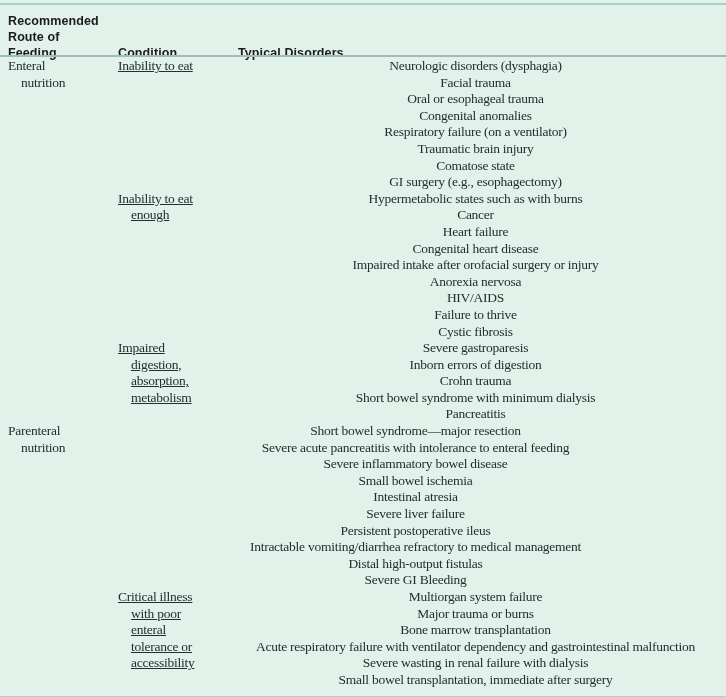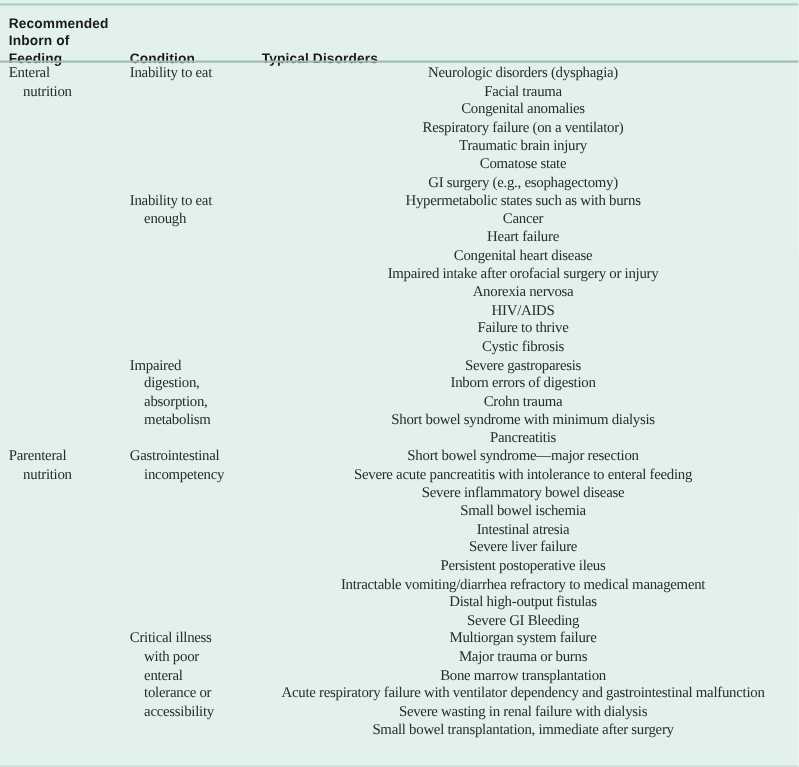--- a/index.html
+++ b/index.html
@@ -43,62 +43,63 @@
     top: 58px; left: 0; right: 13px;
   }
   .group-row { display: flex; }
   .cell {
     font-size: 13.5px;
     line-height: 16.6px;
     letter-spacing: -0.25px;
     color: #20302b;
   }
   .route-cell { width: 118px; padding-left: 8px; box-sizing: border-box; }
-  .condition-cell { width: 120px; }
+  .condition-cell { width: 120px; text-decoration: underline; }
   .disorders-cell { flex: 1; overflow: hidden; text-align: center; }
   .disorders-cell .line { white-space: nowrap; }
   .line.cont { padding-left: 13px; }
   .bottom-rule {
     position: absolute;
     bottom: 0; left: 0; right: 0;
     height: 1px;
     background: #b4cfc7;
   }
 </style>
 </head>
 <body>
 
 <div class="page">
 
   <div class="top-rule"></div>
 
   <div class="header-row">
     <div class="hcol1">
       <div class="hline">Recommended</div>
-      <div class="hline">Inborn of</div>
+      <div class="hline">Route of</div>
       <div class="hline">Feeding</div>
     </div>
     <div class="hcol2">Condition</div>
     <div class="hcol3">Typical Disorders</div>
   </div>
 
   <div class="header-rule"></div>
 
   <div class="table-body">
       <div class="group-row">
         <div class="cell route-cell">
           <div class="line">Enteral</div>
           <div class="line cont">nutrition</div>
         </div>
         <div class="cell condition-cell">
           <div class="line">Inability to eat</div>
         </div>
         <div class="cell disorders-cell">
           <div class="line">Neurologic disorders (dysphagia)</div>
           <div class="line">Facial trauma</div>
+          <div class="line">Oral or esophageal trauma</div>
           <div class="line">Congenital anomalies</div>
           <div class="line">Respiratory failure (on a ventilator)</div>
           <div class="line">Traumatic brain injury</div>
           <div class="line">Comatose state</div>
           <div class="line">GI surgery (e.g., esophagectomy)</div>
         </div>
       </div>
       <div class="group-row">
         <div class="cell route-cell"></div>
         <div class="cell condition-cell">
@@ -131,24 +132,20 @@
           <div class="line">Crohn trauma</div>
           <div class="line">Short bowel syndrome with minimum dialysis</div>
           <div class="line">Pancreatitis</div>
         </div>
       </div>
       <div class="group-row">
         <div class="cell route-cell">
           <div class="line">Parenteral</div>
           <div class="line cont">nutrition</div>
         </div>
-        <div class="cell condition-cell">
-          <div class="line">Gastrointestinal</div>
-          <div class="line cont">incompetency</div>
-        </div>
         <div class="cell disorders-cell">
           <div class="line">Short bowel syndrome—major resection</div>
           <div class="line">Severe acute pancreatitis with intolerance to enteral feeding</div>
           <div class="line">Severe inflammatory bowel disease</div>
           <div class="line">Small bowel ischemia</div>
           <div class="line">Intestinal atresia</div>
           <div class="line">Severe liver failure</div>
           <div class="line">Persistent postoperative ileus</div>
           <div class="line">Intractable vomiting/diarrhea refractory to medical management</div>
           <div class="line">Distal high-output fistulas</div>

